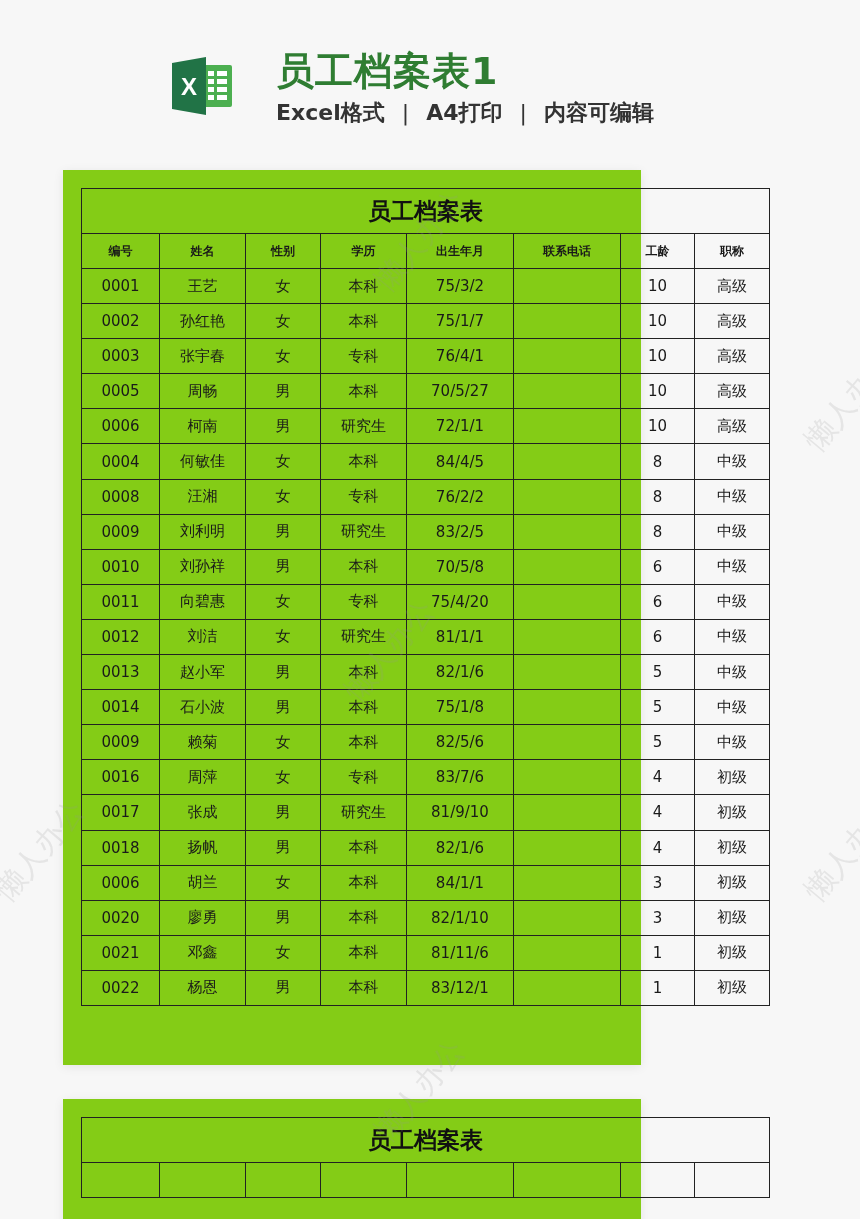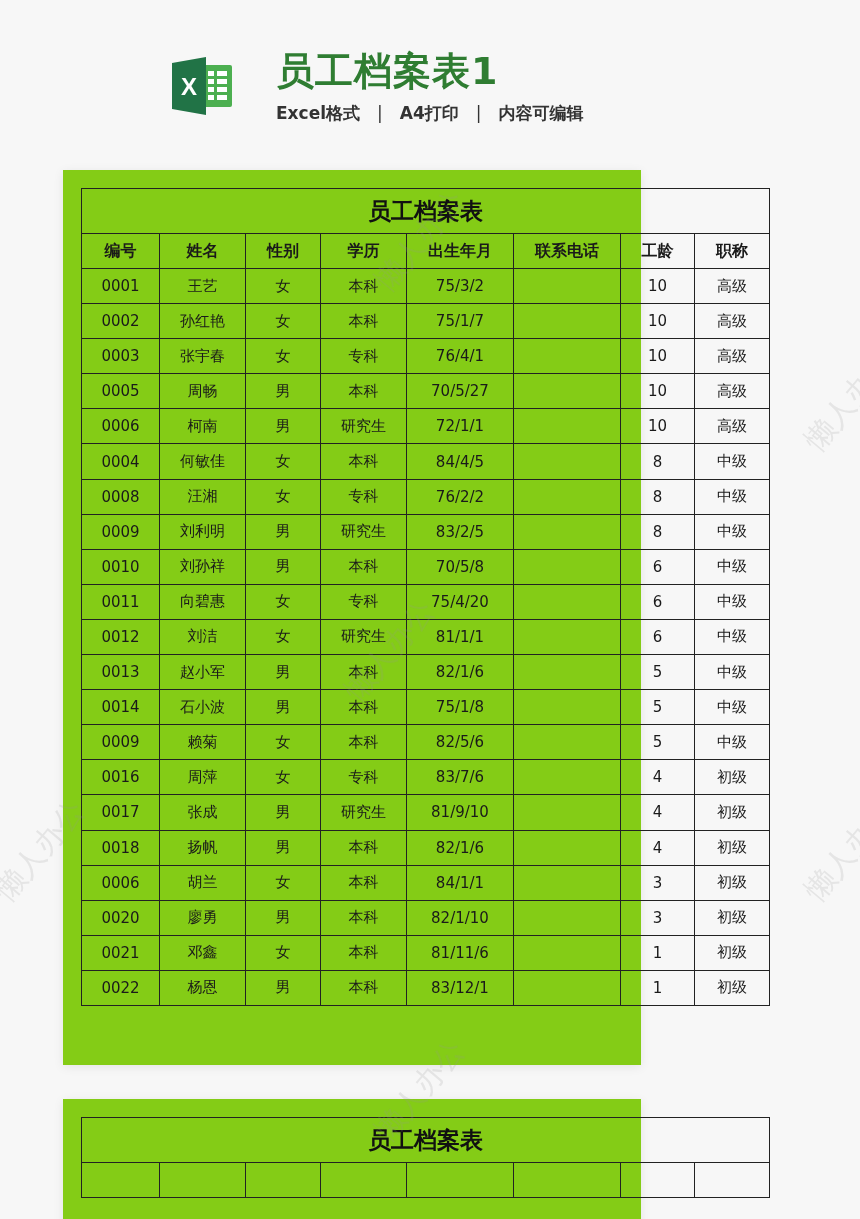--- a/index.html
+++ b/index.html
@@ -17,21 +17,21 @@
   .excel-icon {
     position: absolute; left: 170px; top: 55px; width: 64px; height: 62px;
   }
   .doc-title {
     position: absolute; left: 276px; top: 53px;
     font-size: 38px; font-weight: bold; color: #2f7d32;
     letter-spacing: 1px; line-height: 36px;
   }
   .doc-tags {
     position: absolute; left: 276px; top: 101px;
-    font-size: 17px; font-weight: bold; color: #333;
+    font-size: 22px; font-weight: bold; color: #333;
     display: flex; align-items: flex-end; line-height: 24px;
   }
   .doc-tags .sep { margin: 0 17px; color: #333; font-weight: normal; }
 
   
   .page-card {
     position: absolute; left: 63px; top: 170px; width: 578px; height: 895px;
     background: #84cc16;
     box-shadow: 0 2px 10px rgba(0,0,0,0.08);
   }
@@ -57,21 +57,21 @@
   }
   table.sheet .title-cell {
     height: 45px;
     font-size: 23px;
     font-weight: bold;
     letter-spacing: 0;
     color: #111;
   }
   table.sheet th {
     font-weight: bold;
-    font-size: 16px;
+    font-size: 12px;
     height: 35px;
     font-family: Liberation Mono, monospace;
   }
 
   
   .watermark {
     position: absolute;
     font-size: 30px;
     color: rgba(150,150,150,0.18);
     transform: rotate(-50deg);

